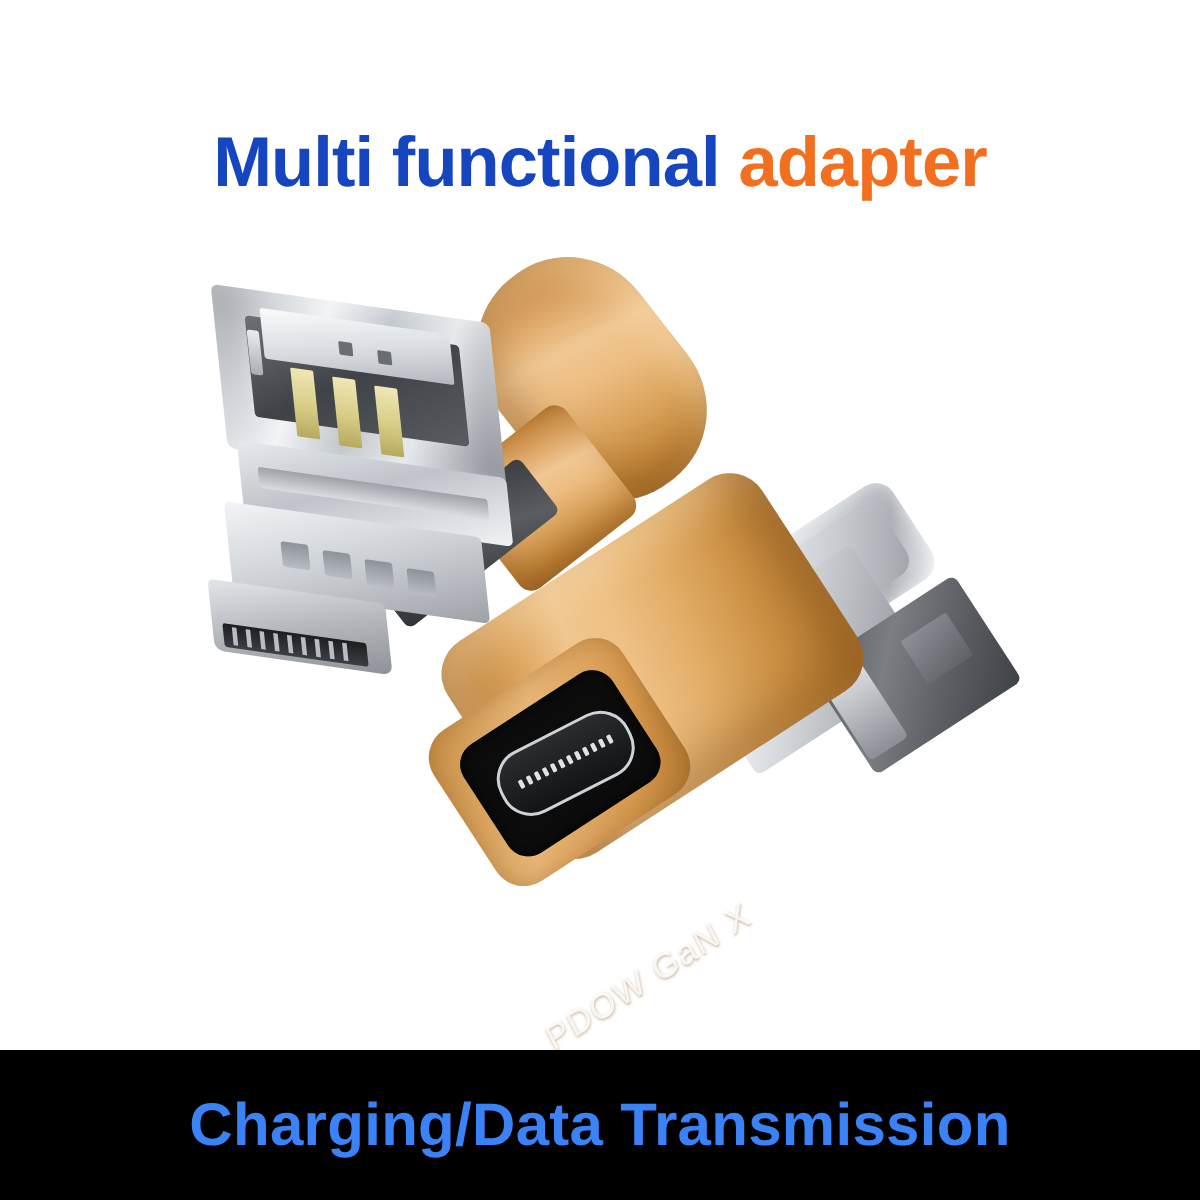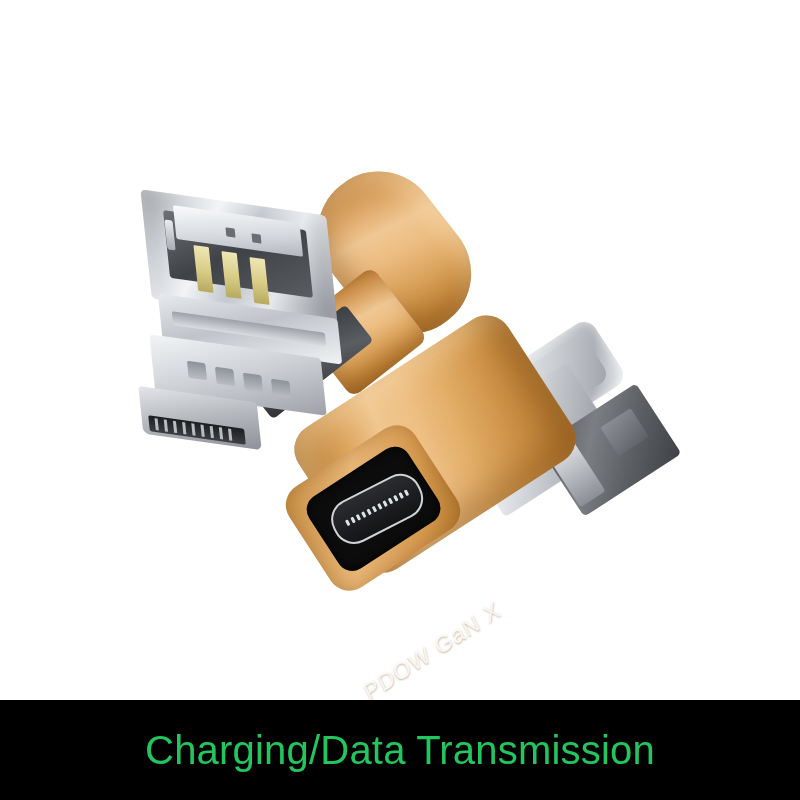--- a/index.html
+++ b/index.html
@@ -41,23 +41,23 @@
     left: 0;
     top: 700px;
     width: 800px;
     height: 100px;
     background: #000000;
     display: flex;
     align-items: center;
     justify-content: center;
   }
   #banner-text {
-    color: #22c55e;
+    color: #3b82f6;
     font-size: 40px;
-    font-weight: normal;
+    font-weight: bold;
     letter-spacing: 0.2px;
     white-space: nowrap;
     user-select: none;
   }
 
   
   #stage {
     position: absolute;
     left: 0;
     top: 150px;
@@ -364,20 +364,23 @@
     white-space: nowrap;
     text-shadow: 0 1px 2px rgba(130,80,20,.45);
     user-select: none;
   }
 </style>
 </head>
 <body>
 
 <div id="page">
 
+  <div id="headline">
+    <span class="part-primary">Multi functional</span><span>&nbsp;</span><span class="part-accent">adapter</span>
+  </div>
 
   <div id="stage">
 
     <div class="product" id="product-left">
 
       <div class="gold-body" id="left-gold-barrel"></div>
       <div class="gold-body" id="left-gold-neck"></div>
       <div id="left-collar"></div>
 
       <div class="metal" id="usba-shell"></div>

